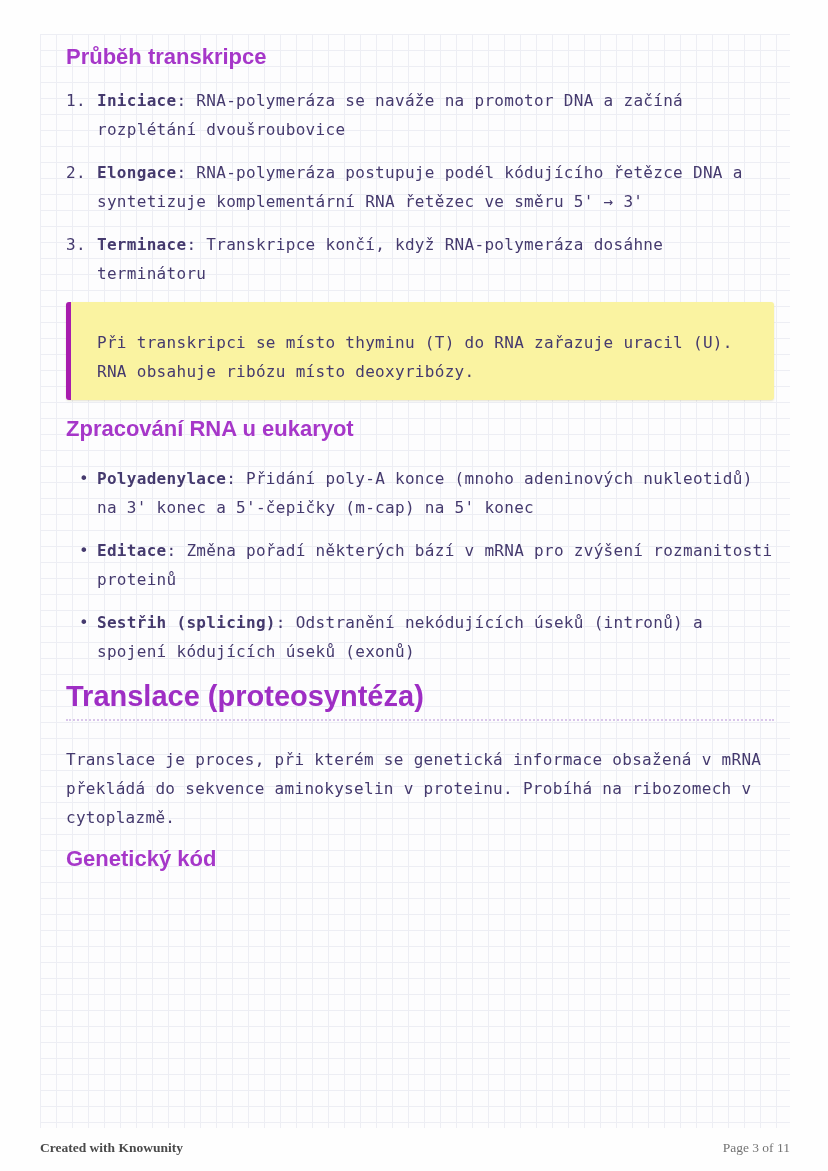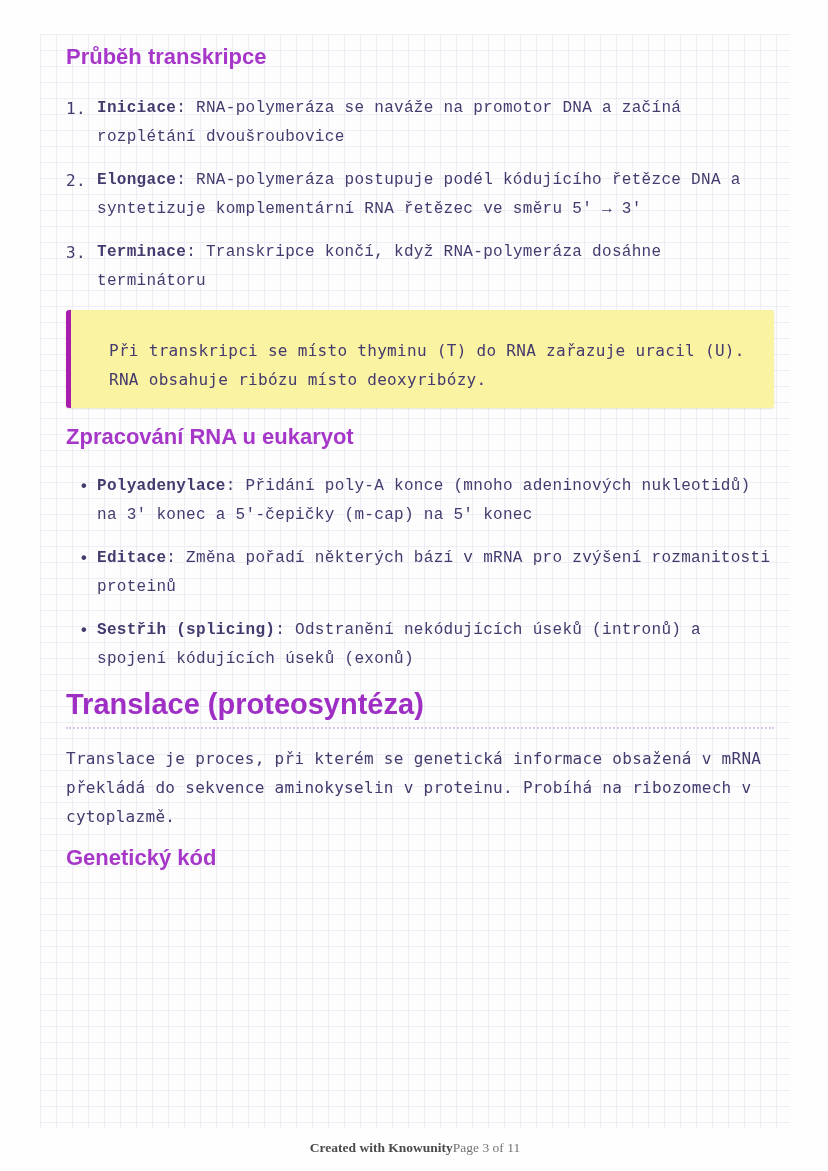--- a/index.html
+++ b/index.html
@@ -37,54 +37,54 @@
     border-bottom: 2px dotted #d9c6ea;
     padding-bottom: 6px;
   }
   h2.doc-h2 {
     font-family: "Liberation Sans", sans-serif;
     font-size: 22px;
     line-height: 26px;
     font-weight: 700;
     color: #a637c9;
   }
-  #h2-prubeh { margin-bottom: 24px; }
+  #h2-prubeh { margin-bottom: 16px; }
   #h2-zpracovani { margin-top: 16px; margin-bottom: 22px; }
   #h2-geneticky { margin-top: 14px; margin-bottom: 36px; }
   #para-zpracovani { }
-  #para-translace { margin-top: 15px; }
+  #para-translace { margin-top: 24px; }
   .list { }
   #list-transkripce { }
   #list-zpracovani { margin-top: 16px; }
   .li {
     display: flex;
     align-items: flex-start;
     margin-bottom: 14px;
   }
   .li .marker {
     flex: 0 0 31px;
     white-space: pre;
   }
   .li .marker.bullet { padding-left: 13px; }
-  .li .li-text { flex: 1; font-family: Liberation Mono, monospace; }
+  .li .li-text { flex: 1; }
   .li b { font-weight: 700; }
   .callout {
     margin-top: 4px;
     background: #faf3a1;
     border-left: 5px solid #a81cae;
     border-radius: 3px;
-    padding: 26px 24px 14px 38px;
+    padding: 26px 24px 14px 26px;
     box-shadow: 0 1px 2px rgba(120,110,30,0.18);
   }
   .footer {
     position: absolute;
     left: 40px; right: 38px;
     top: 1140px;
     display: flex;
-    justify-content: center;
+    justify-content: space-between;
     align-items: baseline;
     font-family: "Liberation Serif", serif;
   }
   .footer .left {
     font-weight: 700;
     font-size: 13.5px;
     color: #4a4a4a;
   }
   .footer .right {
     font-size: 13.5px;

